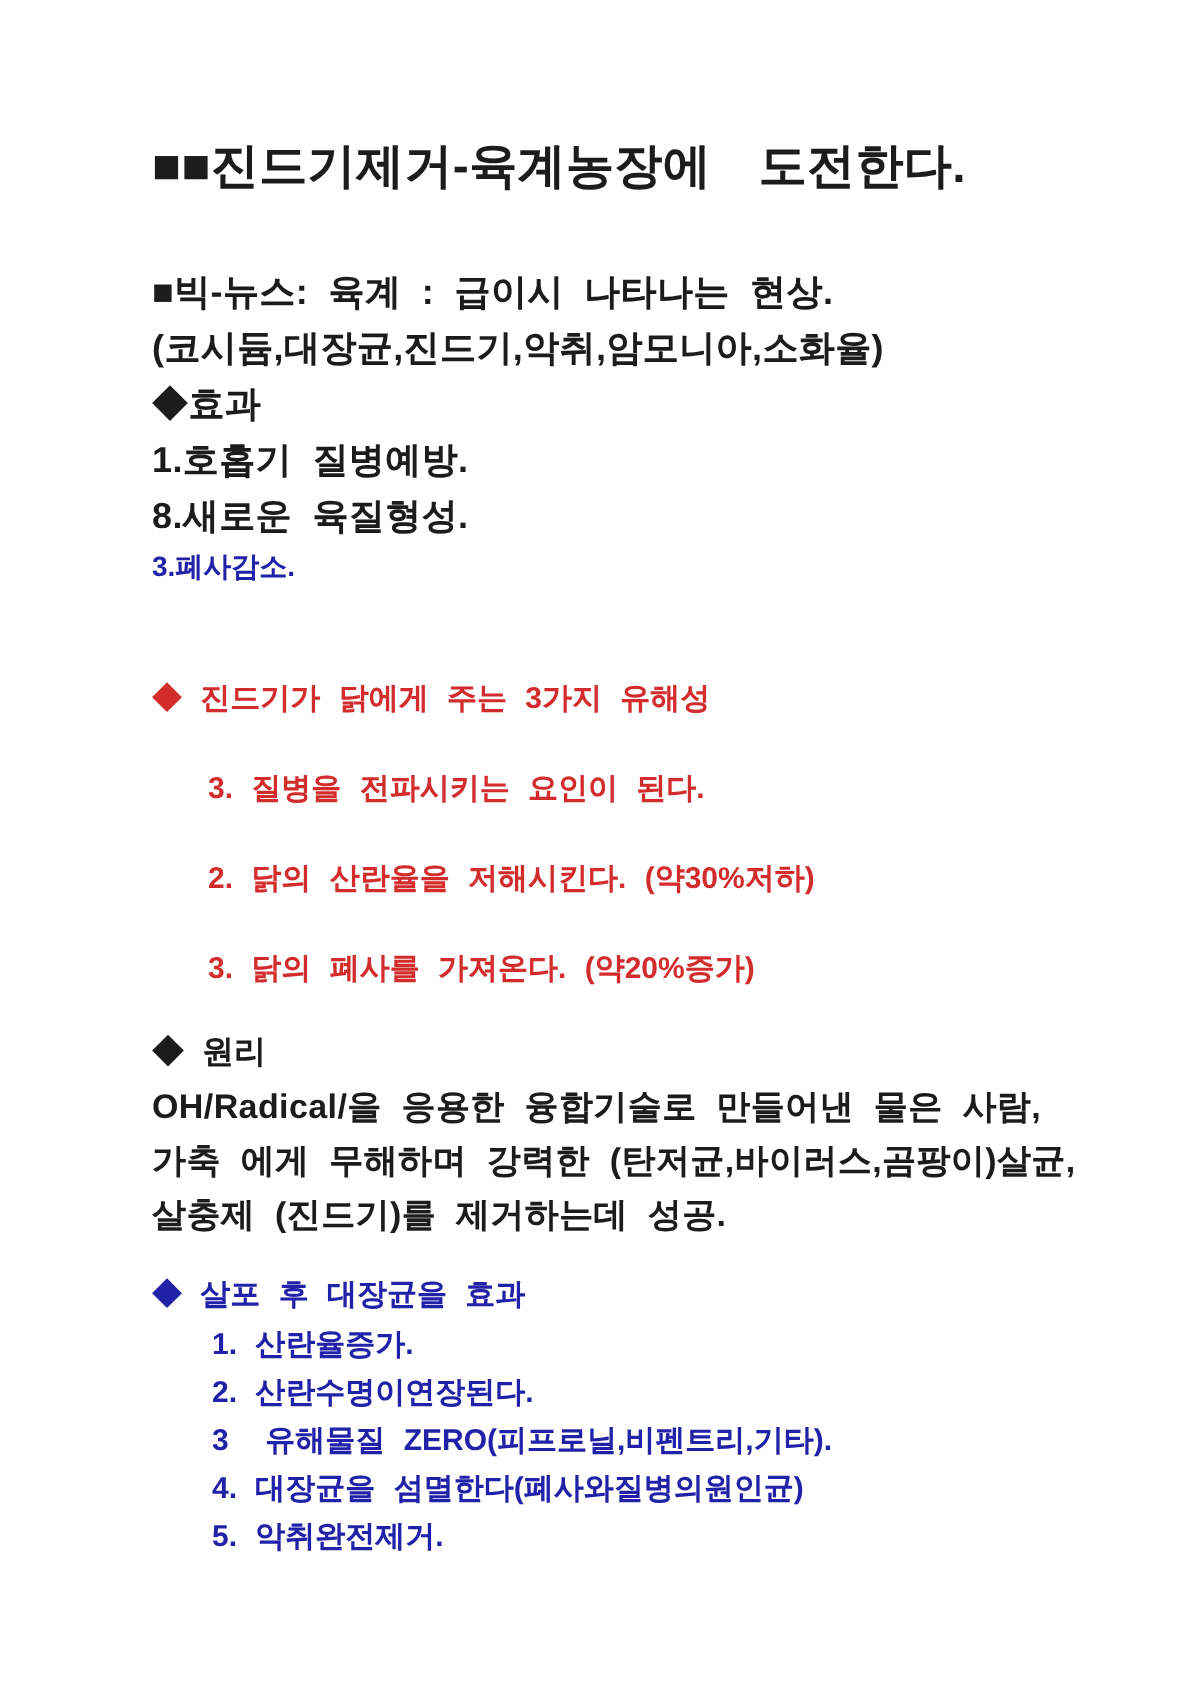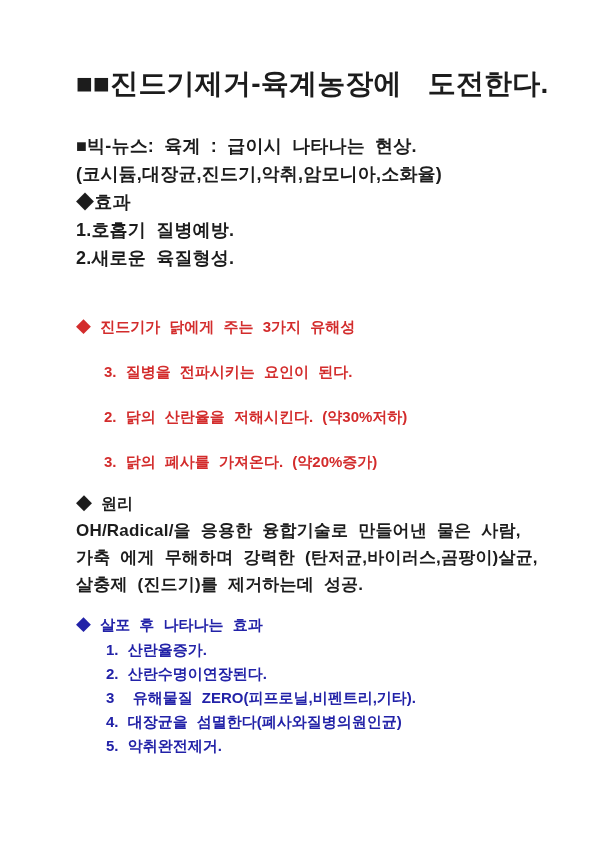--- a/index.html
+++ b/index.html
@@ -13,21 +13,21 @@
   .page {
     box-sizing: border-box;
     width: 600px; height: 849px;
     padding: 70px 44px 0 76px;
     font-weight: bold;
   }
   .line { white-space: pre-wrap; word-spacing: 5px; }
   .red  { color: var(--red, #d32c2c); margin-top: 19px; }
   .blue { color: var(--blue, #2222a8); }
 
-  .title { font-size: 28px; line-height: 27px; letter-spacing: 0.2px; margin-bottom: 35px; }
+  .title { font-size: 24px; line-height: 27px; letter-spacing: 0.2px; margin-bottom: 35px; }
 
   .intro-line { font-size: 18px; line-height: 28px; letter-spacing: 0.2px; }
   .intro-item-blue { font-size: 14px; line-height: 23px; }
 
   .gap-a { height: 23px; }
   .gap-b { height: 16px; }
   .gap-c { height: 14px; }
 
   .harm-heading { font-size: 15px; line-height: 26px; }
   .harm-item { font-size: 15px; line-height: 26px; padding-left: 28px; }
@@ -51,21 +51,22 @@
 
 <div class="page">
 
   <div class="line title">■■진드기제거-육계농장에  도전한다.</div>
 
   <div>
     <div class="line intro-line">■빅-뉴스: 육계 : 급이시 나타나는 현상.</div>
     <div class="line intro-line">(코시듐,대장균,진드기,악취,암모니아,소화율)</div>
     <div class="line intro-line">◆효과</div>
     <div class="line intro-line">1.호홉기 질병예방.</div>
-    <div class="line intro-line">2.새로운 육질형성.</div>
+    <div class="line intro-line">8.새로운 육질형성.</div>
+    <div class="line intro-item-blue blue">3.폐사감소.</div>
   </div>
 
   <div class="gap-a"></div>
 
   <div>
     <div class="line harm-heading red">◆ 진드기가 닭에게 주는 3가지 유해성</div>
     <div class="line harm-item red">3. 질병을 전파시키는 요인이 된다.</div>
     <div class="line harm-item red">2. 닭의 산란율을 저해시킨다. (약30%저하)</div>
     <div class="line harm-item red">3. 닭의 폐사를 가져온다. (약20%증가)</div>
   </div>
@@ -73,21 +74,21 @@
   <div class="gap-b"></div>
 
   <div>
     <div class="line principle-heading">◆ 원리</div>
     <div class="line principle-body">OH/Radical/을 응용한 융합기술로 만들어낸 물은 사람, 가축 에게 무해하며 강력한 (탄저균,바이러스,곰팡이)살균, 살충제 (진드기)를 제거하는데 성공.</div>
   </div>
 
   <div class="gap-c"></div>
 
   <div>
-    <div class="line effects-heading blue">◆ 살포 후 나타나는 효과</div>
+    <div class="line effects-heading blue">◆ 살포 후 대장균을 효과</div>
     <div class="line effects-item blue">1. 산란율증가.</div>
     <div class="line effects-item blue">2. 산란수명이연장된다.</div>
     <div class="line effects-item blue">3  유해물질 ZERO(피프로닐,비펜트리,기타).</div>
     <div class="line effects-item blue">4. 대장균을 섬멸한다(폐사와질병의원인균)</div>
     <div class="line effects-item blue">5. 악취완전제거.</div>
   </div>
 
 
 </div>
 

